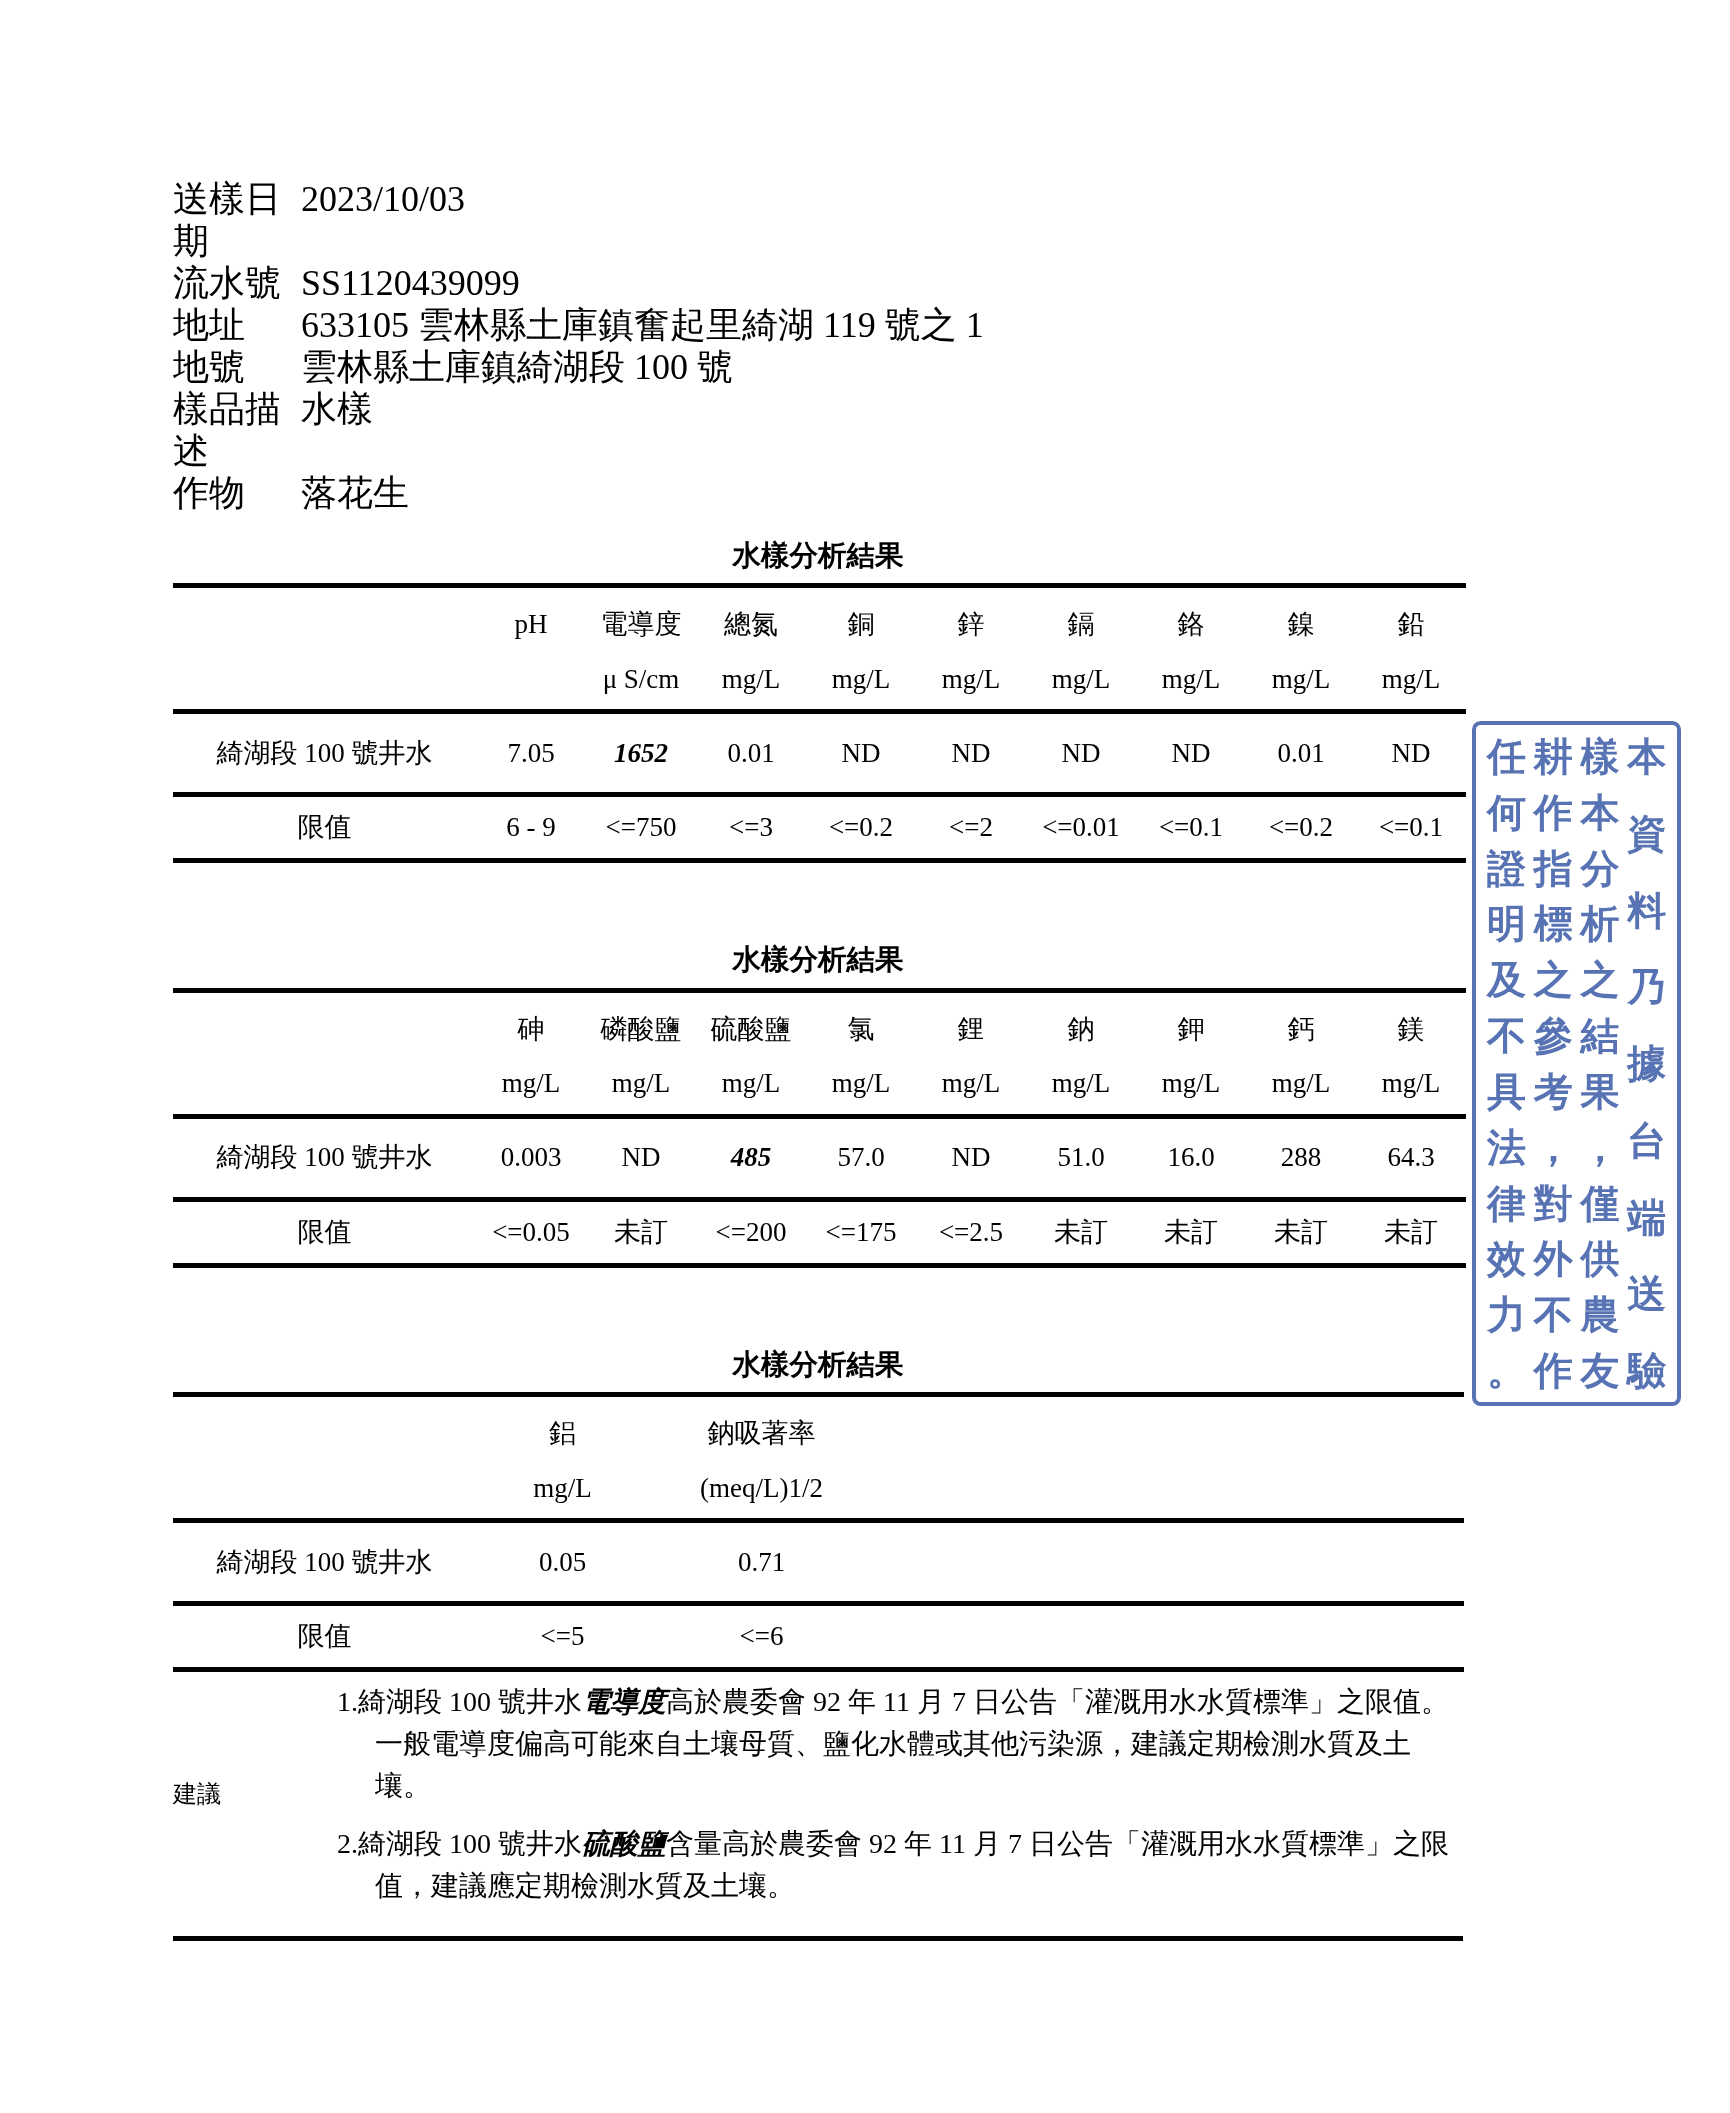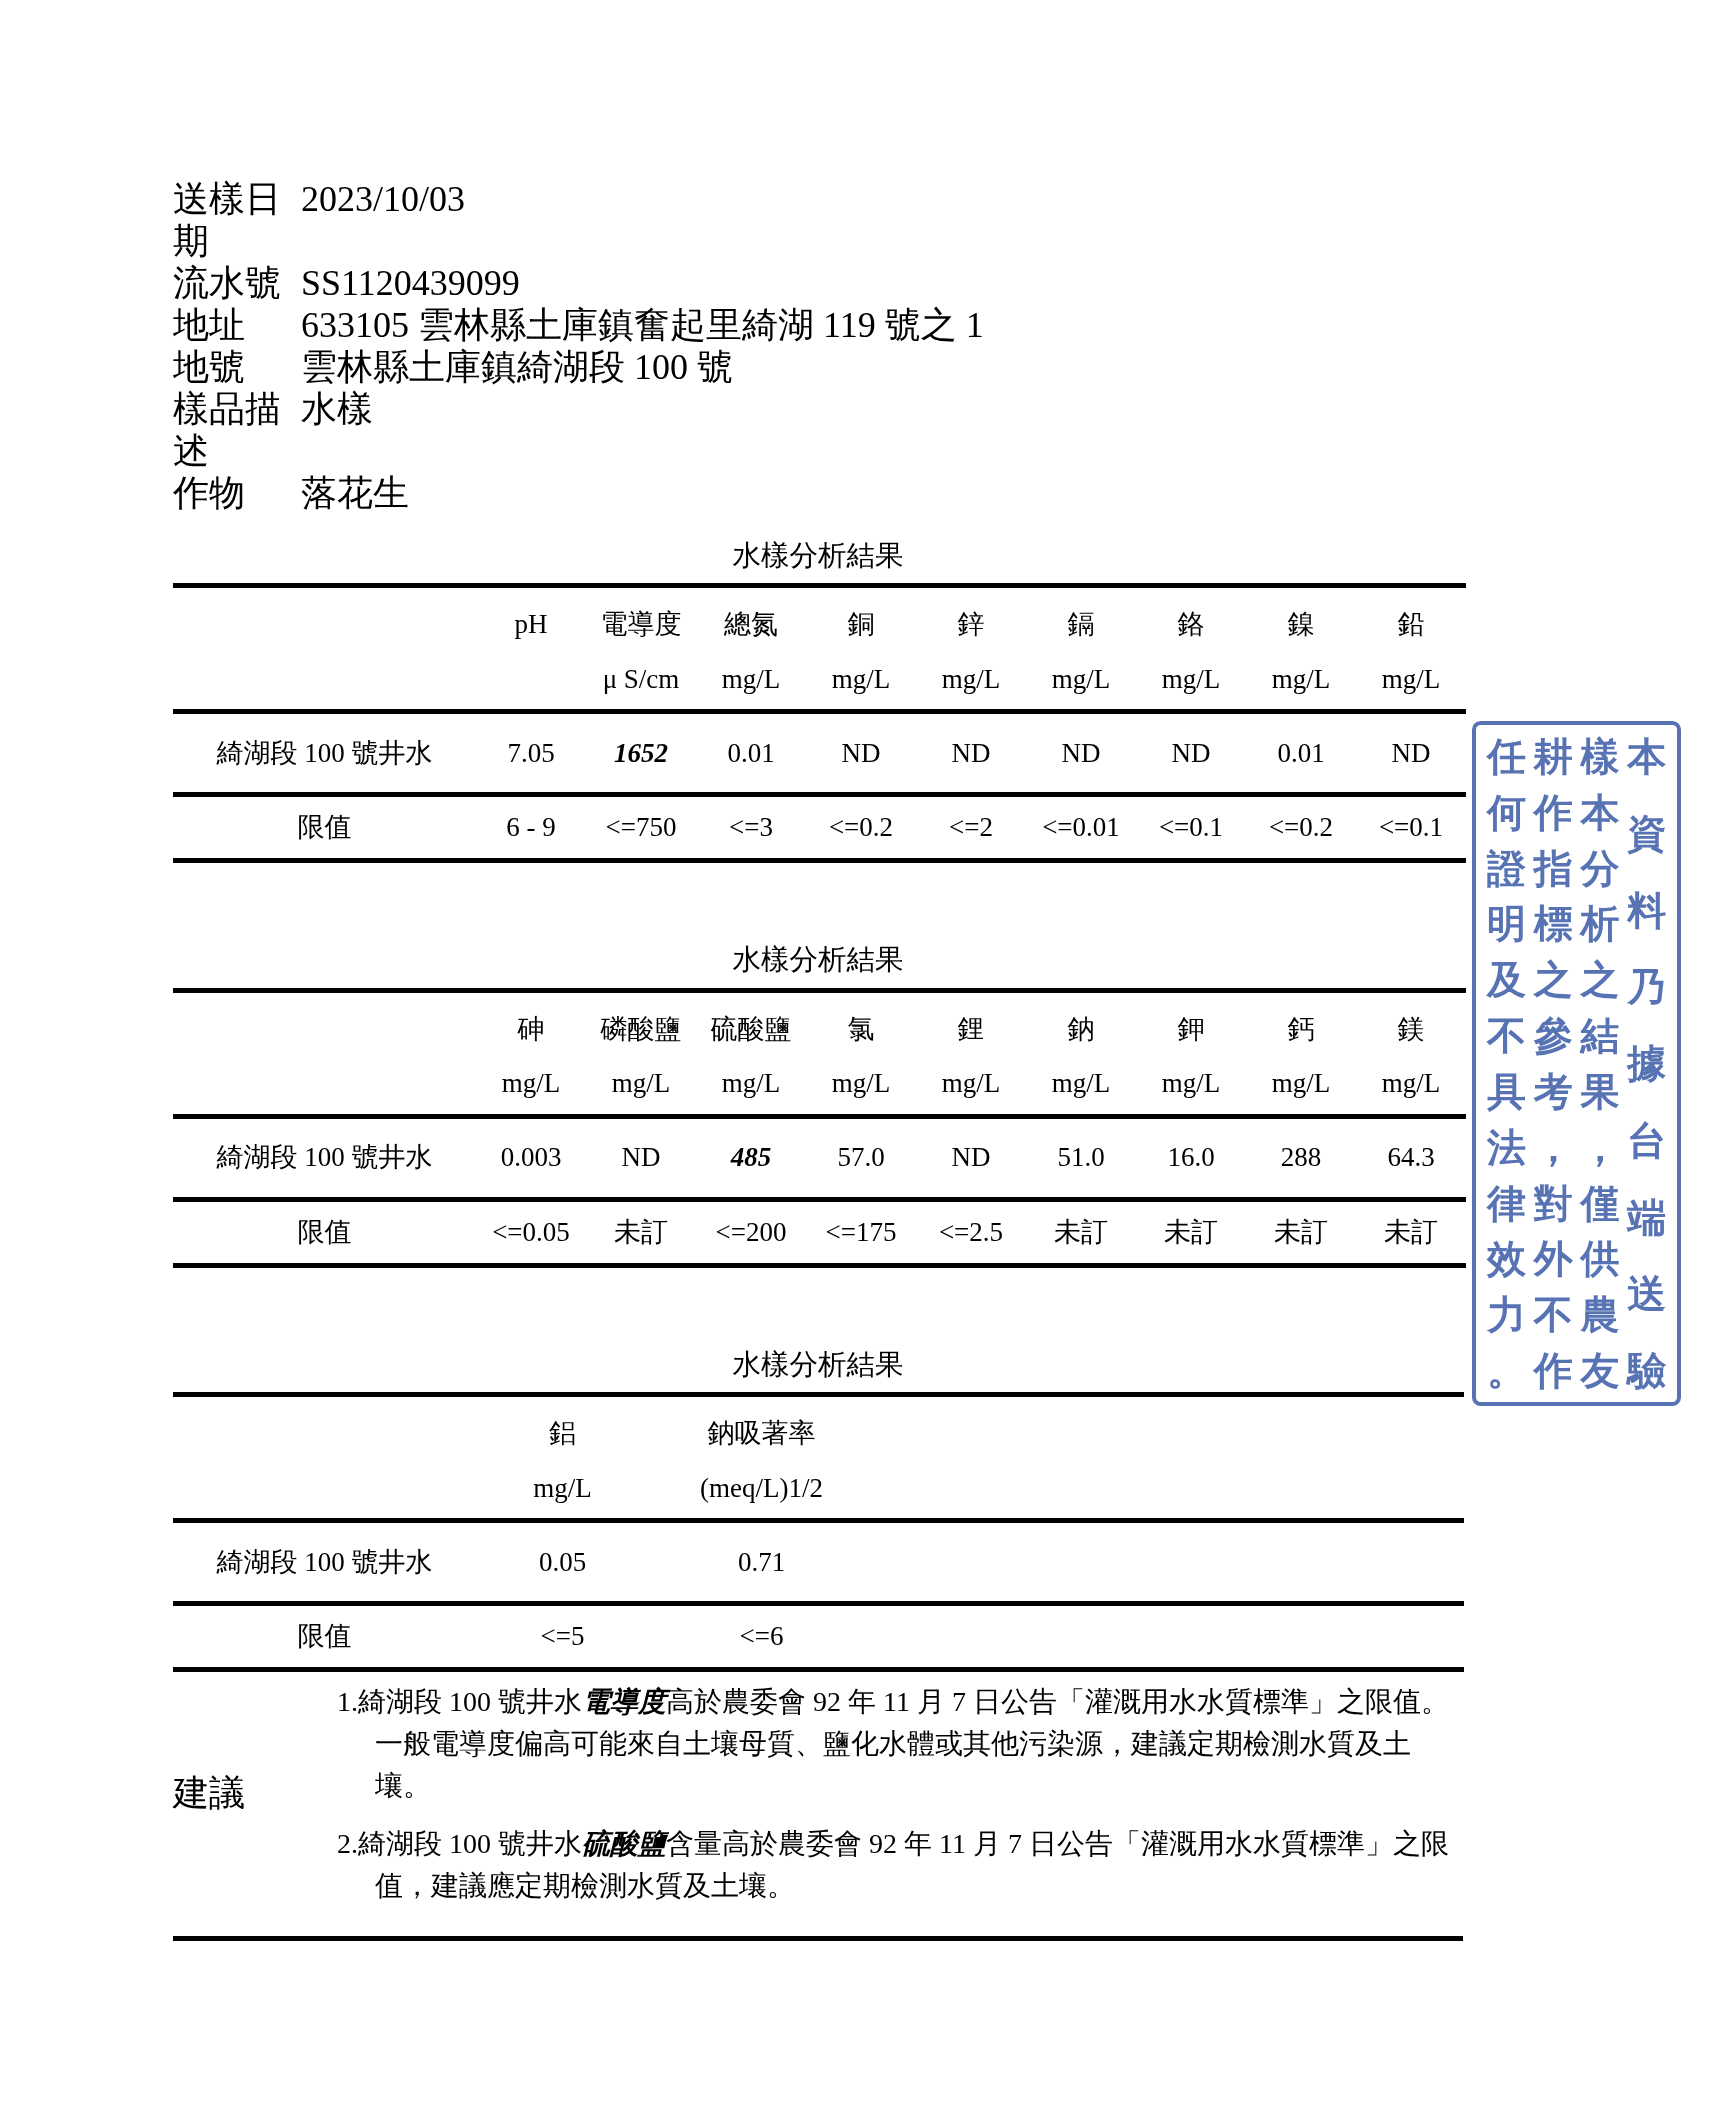--- a/index.html
+++ b/index.html
@@ -12,40 +12,40 @@
   }
   .content { position: absolute; left: 173px; top: 178px; width: 1290px; }
 
   
   .info-row { display: flex; font-size: 36px; line-height: 42px; }
   .info-label { width: 128px; flex: none; }
   .info-value { flex: 1; }
 
   
   .tbl-block { margin: 0; }
-  .tbl-title { text-align: center; font-size: 28.5px; margin: 22.5px 0 8.6px 0; }
+  .tbl-title { text-align: center; font-size: 28.5px; margin: 22.5px 0 8.6px 0; font-weight: bold; }
   .tbl-block + .tbl-block .tbl-title { margin-top: 78px; }
   table.analysis {
     width: 100%; border-collapse: collapse; table-layout: fixed;
     border-top: 5.2px solid #000; border-bottom: 5.2px solid #000;
   }
   .analysis td {
     text-align: center; vertical-align: middle;
     font-size: 27px; font-weight: normal; padding: 0;
   }
   .analysis tr.names td   { height: 64px; padding-top: 10.4px; }
   .analysis tr.units td   { height: 62px; border-bottom: 5.2px solid #000; }
   .analysis tr.sample td  { height: 83px; border-bottom: 5.2px solid #000; }
   .analysis tr.limits td  { height: 66px; }
   .analysis td.row-label  { padding-left: 36px; padding-right: 36px; line-height: 35px; }
   .em { font-weight: bold; font-style: italic; }
 
   
   .suggestions { display: flex; border-bottom: 5.2px solid #000; padding: 8.6px 0 29px 0; }
-  .sug-label { width: 164px; flex: none; font-size: 36px; display: flex; align-items: center; }
+  .sug-label { width: 164px; flex: none; font-size: 24px; display: flex; align-items: center; }
   .sug-list { flex: 1; font-size: 28px; line-height: 42px; }
   .sug-item { padding-left: 38px; text-indent: -38px; }
   .sug-item + .sug-item { margin-top: 16px; }
 
   
   .stamp {
     position: absolute; left: 1472px; top: 721px;
     width: 209px; height: 685px;
     border: 4.3px solid #4a68ae; border-radius: 8.6px;
     color: #4a68ae; background: transparent;

